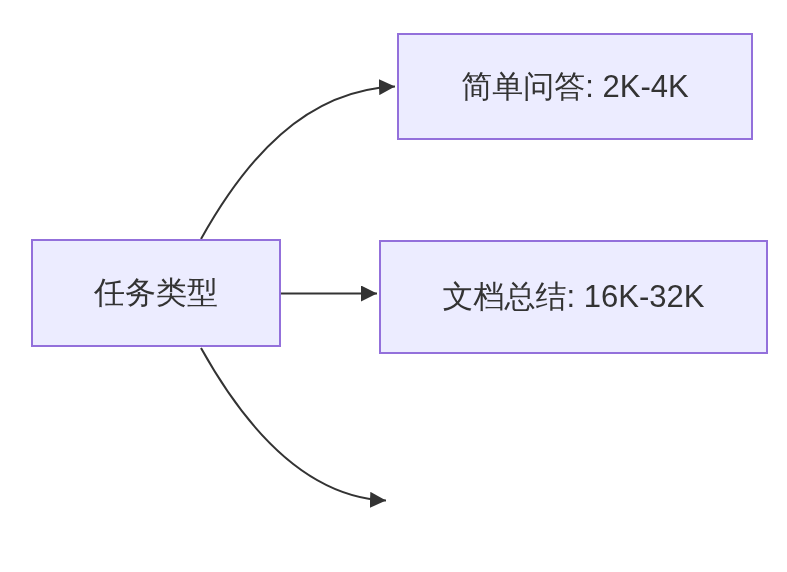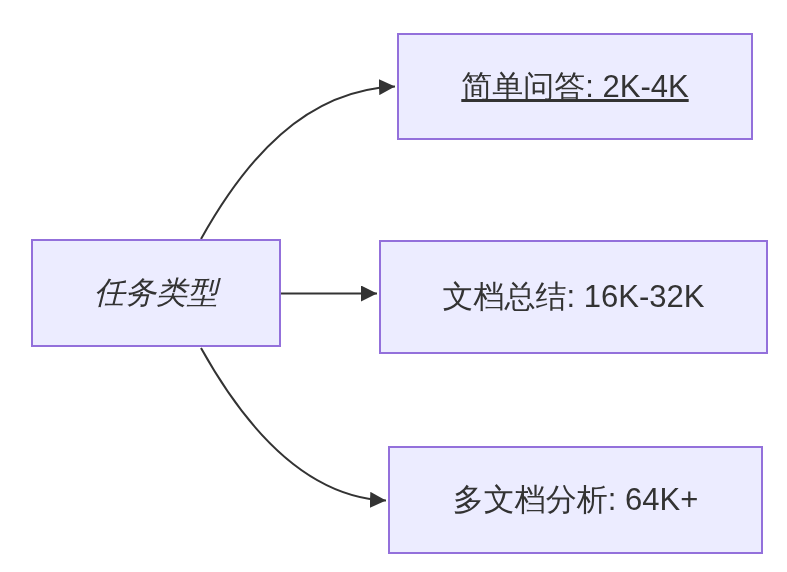--- a/index.html
+++ b/index.html
@@ -37,22 +37,22 @@
     align-items: center;
     justify-content: center;
     background: var(--node-fill);
     border: 2px solid var(--node-border);
     color: var(--text);
     font-size: 31px;
     line-height: 1.2;
     white-space: nowrap;
     text-align: center;
   }
-  .node-root   { left: 31px;  top: 239px; width: 250px; height: 108px; font-style: italic; }
-  .node-child1 { left: 397px; top: 33px;  width: 356px; height: 107px; text-decoration: underline; }
+  .node-root   { left: 31px;  top: 239px; width: 250px; height: 108px; }
+  .node-child1 { left: 397px; top: 33px;  width: 356px; height: 107px; }
   .node-child2 { left: 379px; top: 240px; width: 389px; height: 114px; }
   .node-child3 { left: 388px; top: 446px; width: 375px; height: 108px; }
 </style>
 </head>
 <body>
 
 <div class="canvas">
 
   <svg class="edges" viewBox="0 0 787 572" xmlns="http://www.w3.org/2000/svg" aria-hidden="true">
     <defs>
@@ -64,15 +64,14 @@
     <path class="edge" marker-end="url(#arrowhead)" d="M 281 293.5 L 377 293.5"></path>
     <path class="edge" marker-end="url(#arrowhead)" d="M 201 348 C 245 427, 305 497, 386 500.5"></path>
   </svg>
 
   <div class="node node-root">任务类型</div>
 
   <div class="node node-child1">简单问答: 2K-4K</div>
 
   <div class="node node-child2">文档总结: 16K-32K</div>
 
-  <div class="node node-child3">多文档分析: 64K+</div>
 
 </div>
 
 </body></html>

